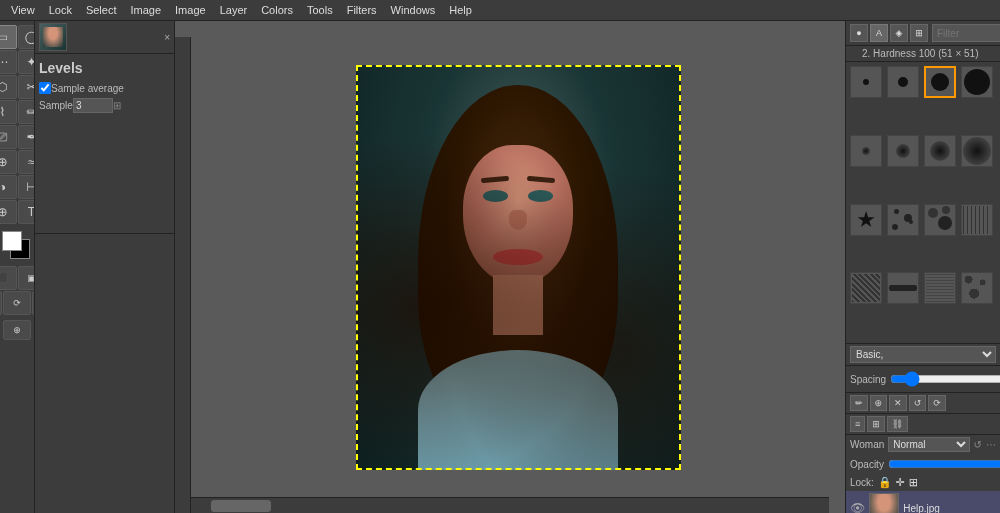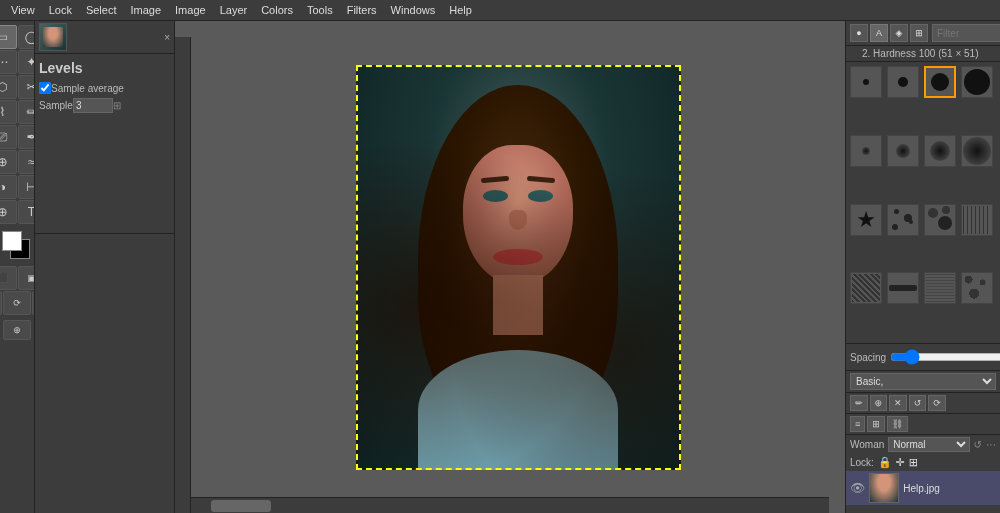--- a/index.html
+++ b/index.html
@@ -682,31 +682,31 @@
           <div style="width:28px;height:6px;background:#222;border-radius:2px;"></div>
         </div>
         <div class="brush-item">
           <div style="width:28px;height:28px;background:repeating-linear-gradient(0deg,#444,#444 1px,transparent 1px,transparent 3px);"></div>
         </div>
         <div class="brush-item">
           <div style="width:28px;height:28px;background:radial-gradient(circle at 20% 20%, #333 4px, transparent 4px), radial-gradient(circle at 70% 30%, #333 3px, transparent 3px), radial-gradient(circle at 40% 70%, #333 5px, transparent 5px), #555;"></div>
         </div>
       </div>
 
+      <div id="brush-select-row">
+        <select class="brush-select">
+          <option>Basic,</option>
+        </select>
+      </div>
       <div id="brush-settings">
         <div class="brush-set-row">
           <span class="bs-label">Spacing</span>
           <input type="range" class="bs-input" min="0" max="100" value="10" style="flex: 1 1 0%;">
 
         </div>
-      </div>
-      <div id="brush-select-row">
-        <select class="brush-select">
-          <option>Basic,</option>
-        </select>
       </div>
       <div id="brush-controls">
         <button class="ctrl-btn">✏</button>
         <button class="ctrl-btn">⊕</button>
         <button class="ctrl-btn">✕</button>
         <button class="ctrl-btn">↺</button>
         <button class="ctrl-btn">⟳</button>
       </div>
     </div>
 
@@ -721,20 +721,25 @@
       <div class="mode-row">
         <span class="option-label">Woman</span>
         <select class="mode-select">
           <option>Normal</option>
           <option>Multiply</option>
           <option>Screen</option>
         </select>
         <span style="color:#888;cursor:pointer;">↺</span>
         <span style="color:#888;cursor:pointer;">⋯</span>
       </div>
+      <div class="mode-row">
+        <span class="option-label">Opacity</span>
+        <input type="range" style="flex: 1 1 0%;" min="0" max="100" value="100">
+
+      </div>
       <div class="lock-row">
         <span class="option-label">Lock:</span>
         <span style="cursor:pointer;font-size:11px;">🔒</span>
         <span style="cursor:pointer;font-size:11px;">✛</span>
         <span style="cursor:pointer;font-size:11px;">⊞</span>
       </div>
 
       <div class="layer-item">
         <span class="eye-icon">👁</span>
         <div class="layer-thumb">

